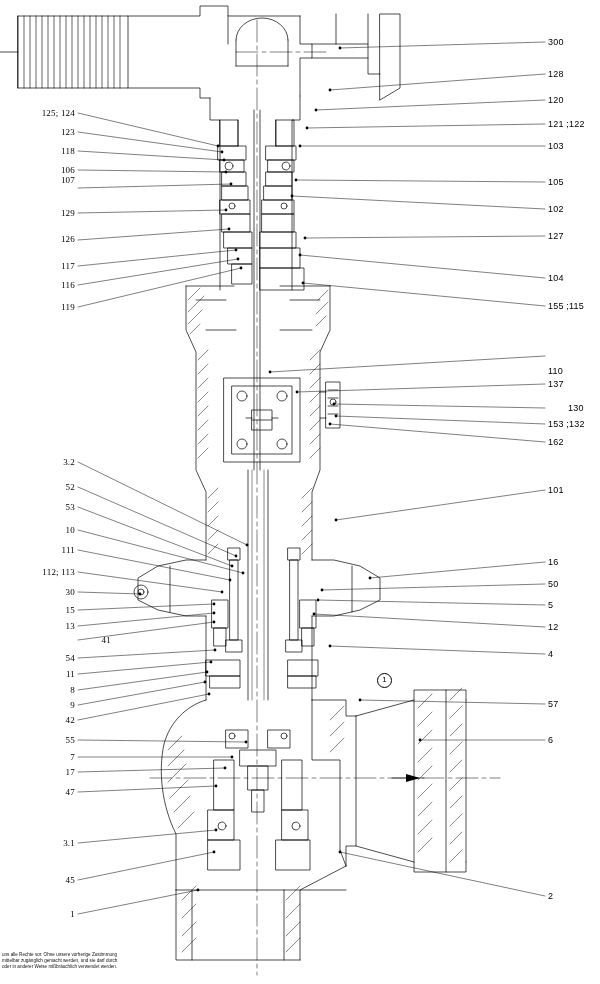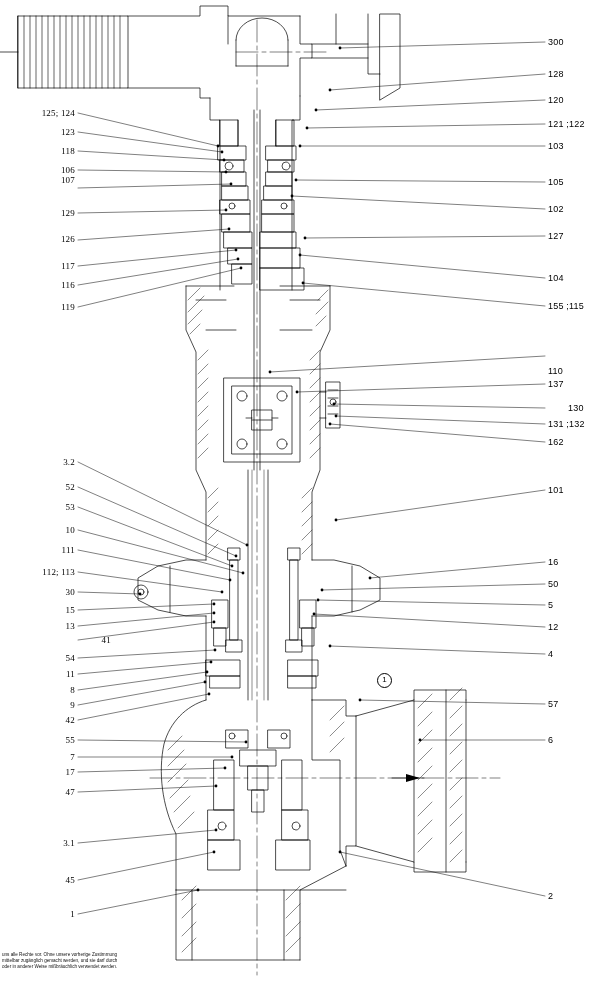--- a/index.html
+++ b/index.html
@@ -380,21 +380,21 @@
       <div class="lbl right" style="left: 548px; top: 119px;">121 ;122</div>
       <div class="lbl right" style="left: 548px; top: 141px;">103</div>
       <div class="lbl right" style="left: 548px; top: 177px;">105</div>
       <div class="lbl right" style="left: 548px; top: 204px;">102</div>
       <div class="lbl right" style="left: 548px; top: 231px;">127</div>
       <div class="lbl right" style="left: 548px; top: 273px;">104</div>
       <div class="lbl right" style="left: 548px; top: 301px;">155 ;115</div>
       <div class="lbl right" style="left: 548px; top: 351px; margin-top: 15px;">110</div>
       <div class="lbl right" style="left: 548px; top: 379px;">137</div>
       <div class="lbl right" style="left: 548px; top: 403px; margin-left: 20px;">130</div>
-      <div class="lbl right" style="left: 548px; top: 419px;">131 ;132</div>
+      <div class="lbl right" style="left: 548px; top: 419px;">153 ;132</div>
       <div class="lbl right" style="left: 548px; top: 437px;">162</div>
       <div class="lbl right" style="left: 548px; top: 485px;">101</div>
       <div class="lbl right" style="left: 548px; top: 557px;">16</div>
       <div class="lbl right" style="left: 548px; top: 579px;">50</div>
       <div class="lbl right" style="left: 548px; top: 600px;">5</div>
       <div class="lbl right" style="left: 548px; top: 622px;">12</div>
       <div class="lbl right" style="left: 548px; top: 649px;">4</div>
       <div class="lbl right" style="left: 548px; top: 699px;">57</div>
       <div class="lbl right" style="left: 548px; top: 735px;">6</div>
       <div class="lbl right" style="left: 548px; top: 891px;">2</div>

